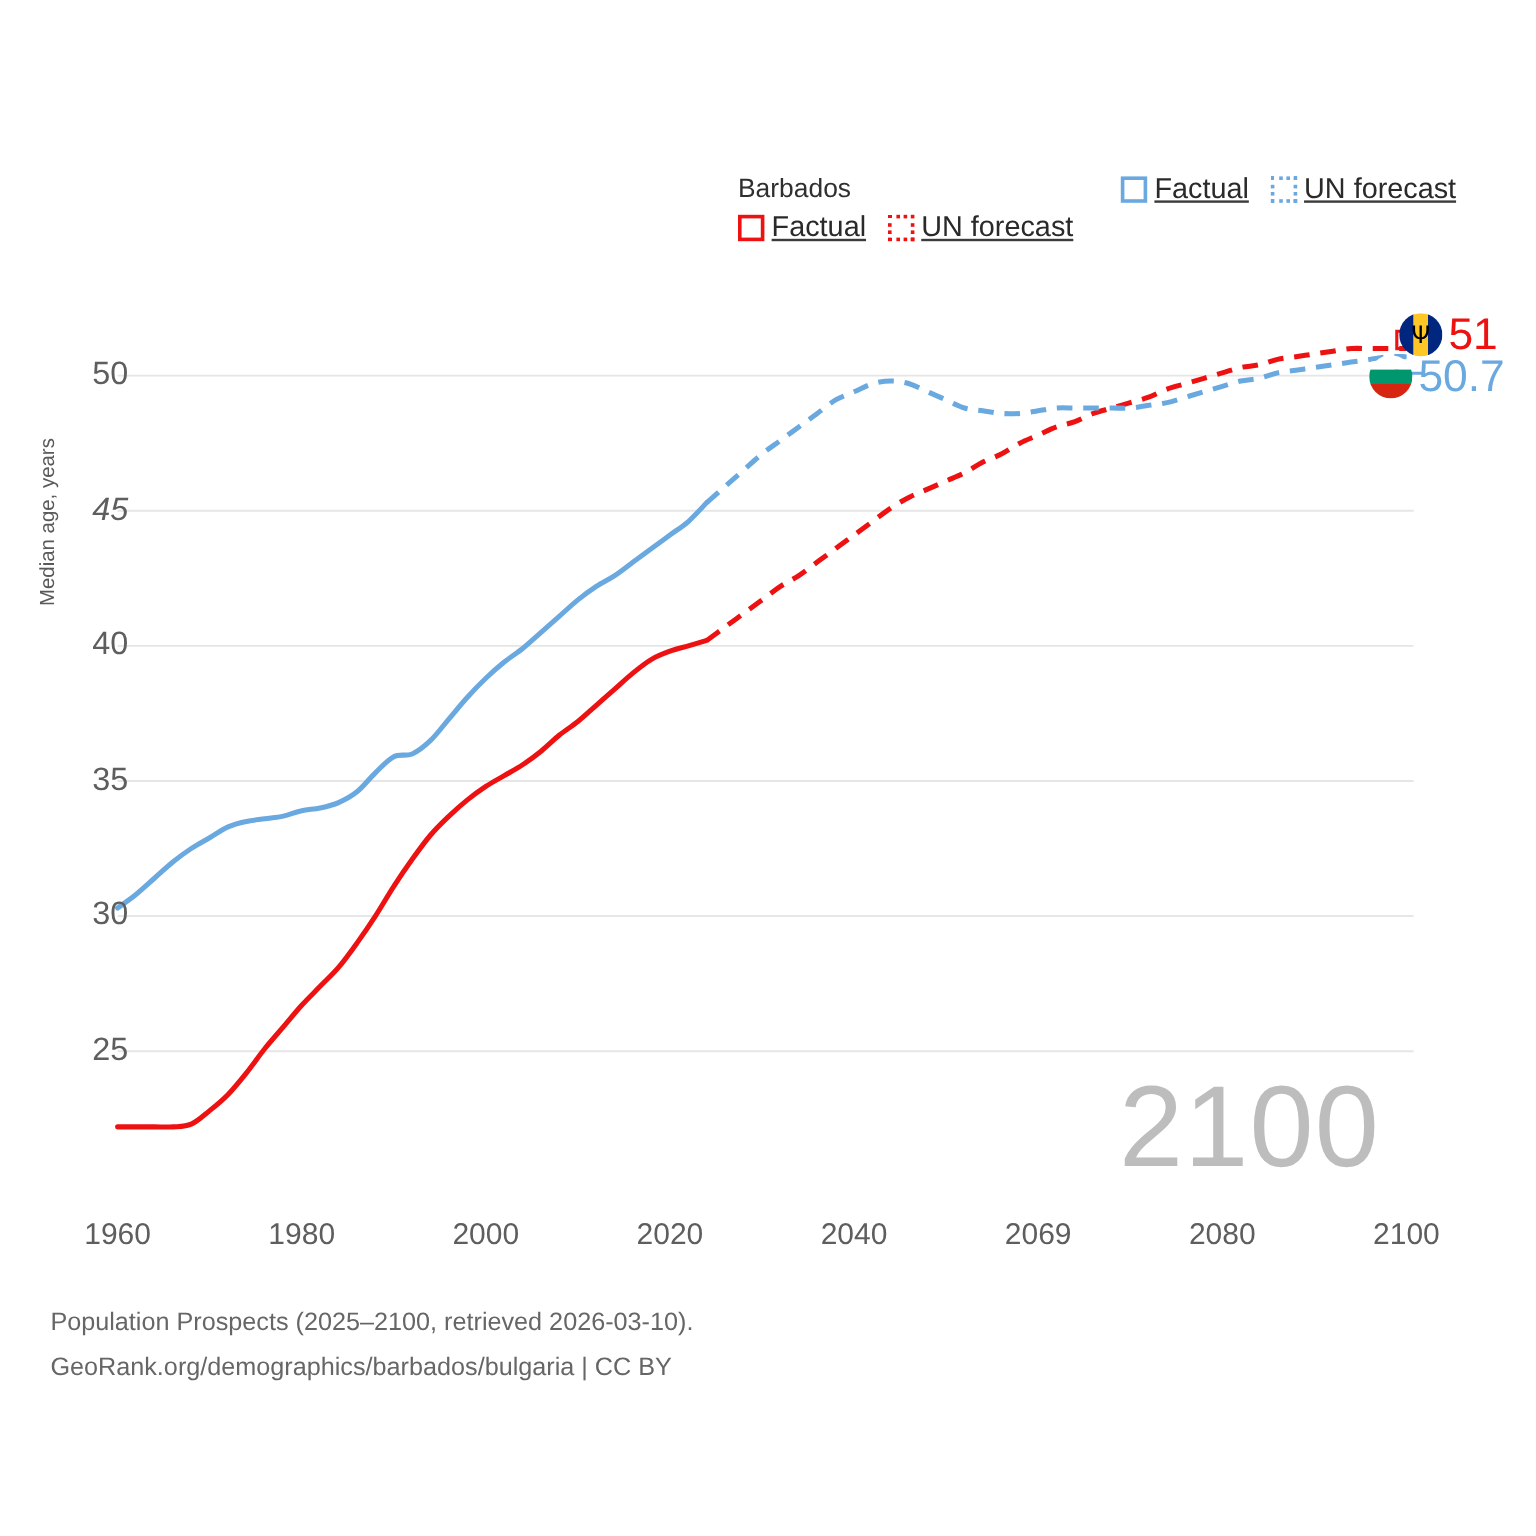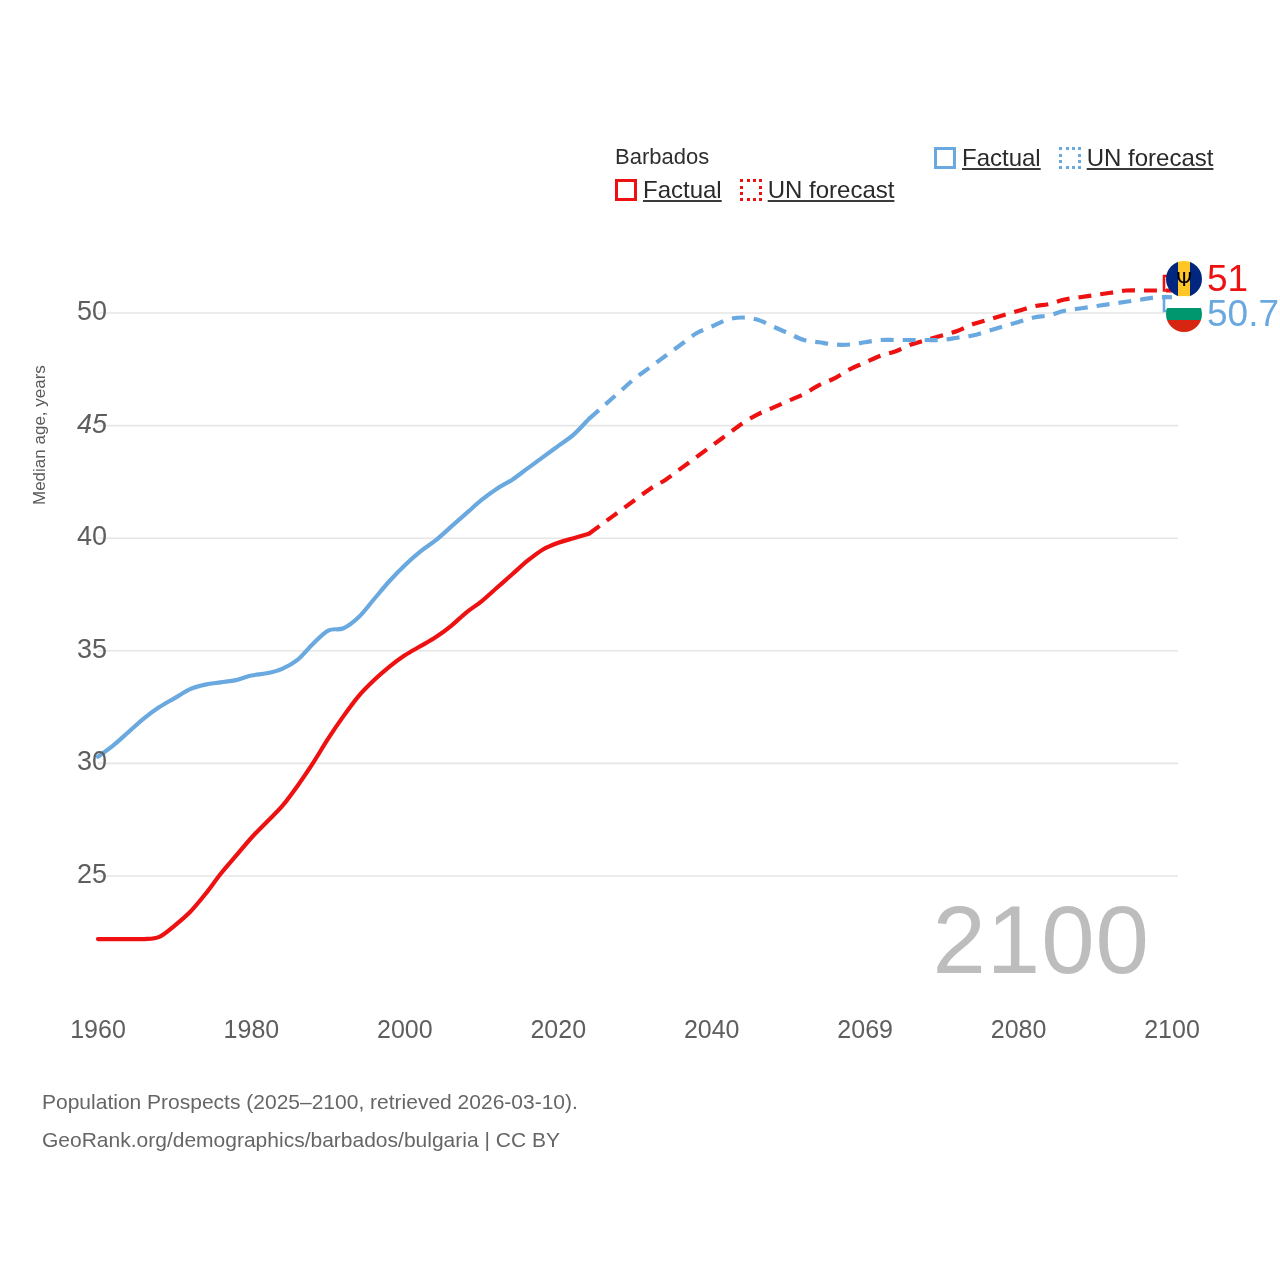--- a/index.html
+++ b/index.html
@@ -273,21 +273,21 @@
   <div class="end-label" id="end-label-0" style="left:1166px; top:258px;">
     <span class="flag">
       <span class="flag-bb-left"></span>
         <span class="flag-bb-mid"></span>
         <span class="flag-bb-right"></span>
       <span class="trident">Ψ</span>
     </span>
     <span class="end-value red">51</span>
   </div>
 
-  <div class="end-label" id="end-label-1" style="left:1166px; top:293px;">
+  <div class="end-label" id="end-label-1" style="left:1141px; top:293px;">
     <span class="flag">
       <span class="flag-bg-top"></span>
         <span class="flag-bg-mid"></span>
         <span class="flag-bg-bot"></span>
     </span>
     <span class="end-value blue">50.7</span>
   </div>
 
   <div class="footer">
     <div class="footer-line l2">Population Prospects (2025–2100, retrieved 2026-03-10).</div>

